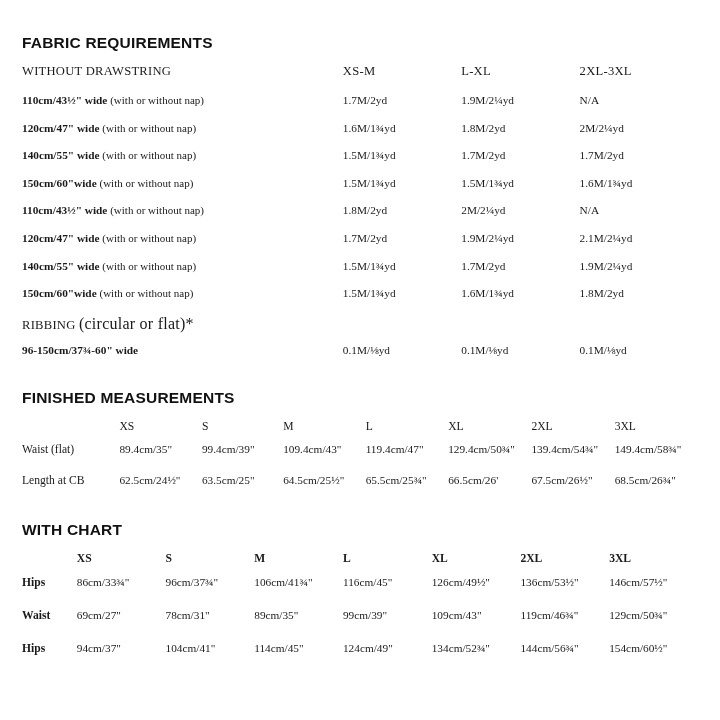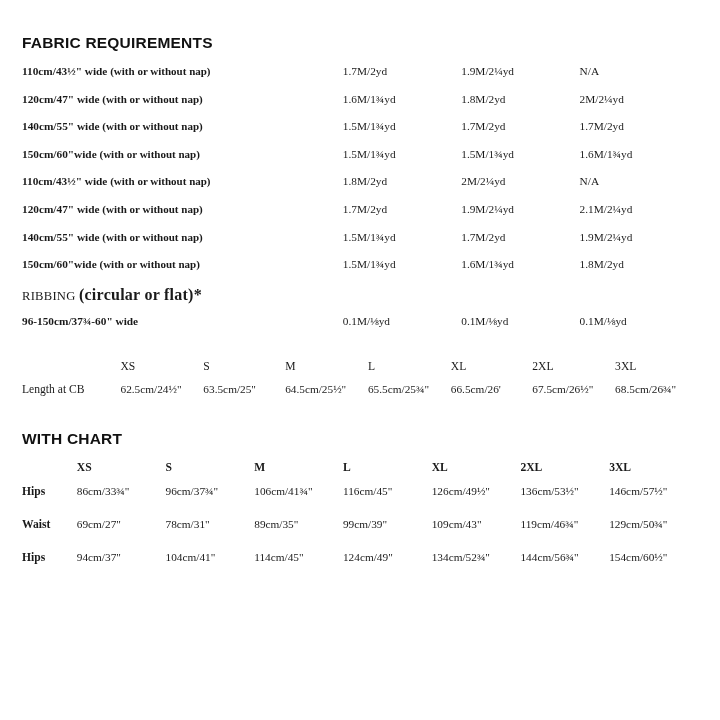--- a/index.html
+++ b/index.html
@@ -51,21 +51,21 @@
   }
   .fabric-table .label {
     width: 206px;
     font-size: 11.3px;
   }
   .fabric-table .label b {
     font-weight: bold;
     font-size: 11.3px;
   }
   .fabric-table .label .note {
-    font-weight: bold;
+    font-weight: normal;
     font-size: 11.0px;
   }
   .fabric-table .val {
     width: 76px;
     font-size: 11.3px;
   }
   .fabric-table .subhead td {
     font-family: "Liberation Serif", serif;
     font-size: 12.6px;
     letter-spacing: 0.25px;
@@ -117,20 +117,26 @@
 </head>
 <body>
 
 <div class="page">
 
   <div class="section">
     <h2 class="section-title">FABRIC REQUIREMENTS</h2>
     <table class="fabric-table">
       <tbody>
 
+        <tr class="subhead colhead">
+          <td class="label">WITHOUT DRAWSTRING</td>
+          <td class="val">XS-M</td>
+          <td class="val">L-XL</td>
+          <td class="val">2XL-3XL</td>
+        </tr>
         <tr>
           <td class="label"><b>110cm/43½" wide</b> <span class="note">(with or without nap)</span></td>
           <td class="val">1.7M/2yd</td>
           <td class="val">1.9M/2¼yd</td>
           <td class="val">N/A</td>
         </tr>
         <tr>
           <td class="label"><b>120cm/47" wide</b> <span class="note">(with or without nap)</span></td>
           <td class="val">1.6M/1¾yd</td>
           <td class="val">1.8M/2yd</td>
@@ -184,31 +190,42 @@
           <td class="label"><b>96-150cm/37¾-60" wide</b></td>
           <td class="val">0.1M/⅛yd</td>
           <td class="val">0.1M/⅛yd</td>
           <td class="val">0.1M/⅛yd</td>
         </tr>
       </tbody>
     </table>
   </div>
 
   <div class="section fm-wrap">
+    <h2 class="section-title">FINISHED MEASUREMENTS</h2>
     <table class="fm-table">
       <tbody>
         <tr class="hdr">
           <td class="rowlabel"></td>
           <td class="c">XS</td>
           <td class="c">S</td>
           <td class="c">M</td>
           <td class="c">L</td>
           <td class="c">XL</td>
           <td class="c">2XL</td>
           <td class="c">3XL</td>
+        </tr>
+        <tr>
+          <td class="rowlabel">Waist (flat)</td>
+          <td class="c">89.4cm/35"</td>
+          <td class="c">99.4cm/39"</td>
+          <td class="c">109.4cm/43"</td>
+          <td class="c">119.4cm/47"</td>
+          <td class="c">129.4cm/50¾"</td>
+          <td class="c">139.4cm/54¾"</td>
+          <td class="c">149.4cm/58¾"</td>
         </tr>
         <tr>
           <td class="rowlabel">Length at CB</td>
           <td class="c">62.5cm/24½"</td>
           <td class="c">63.5cm/25"</td>
           <td class="c">64.5cm/25½"</td>
           <td class="c">65.5cm/25¾"</td>
           <td class="c">66.5cm/26'</td>
           <td class="c">67.5cm/26½"</td>
           <td class="c">68.5cm/26¾"</td>

